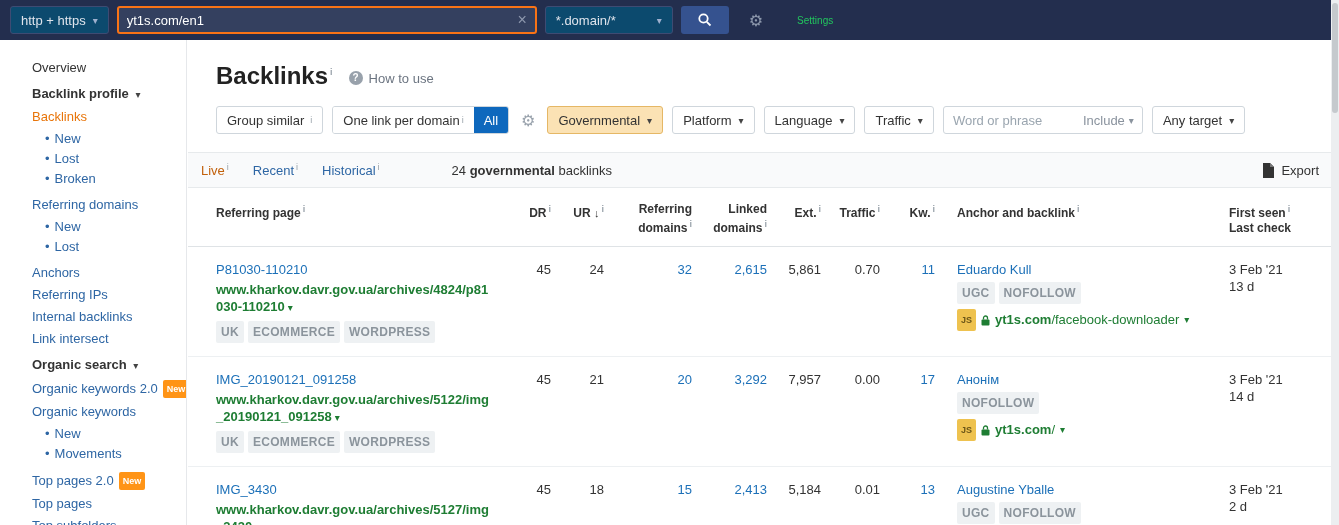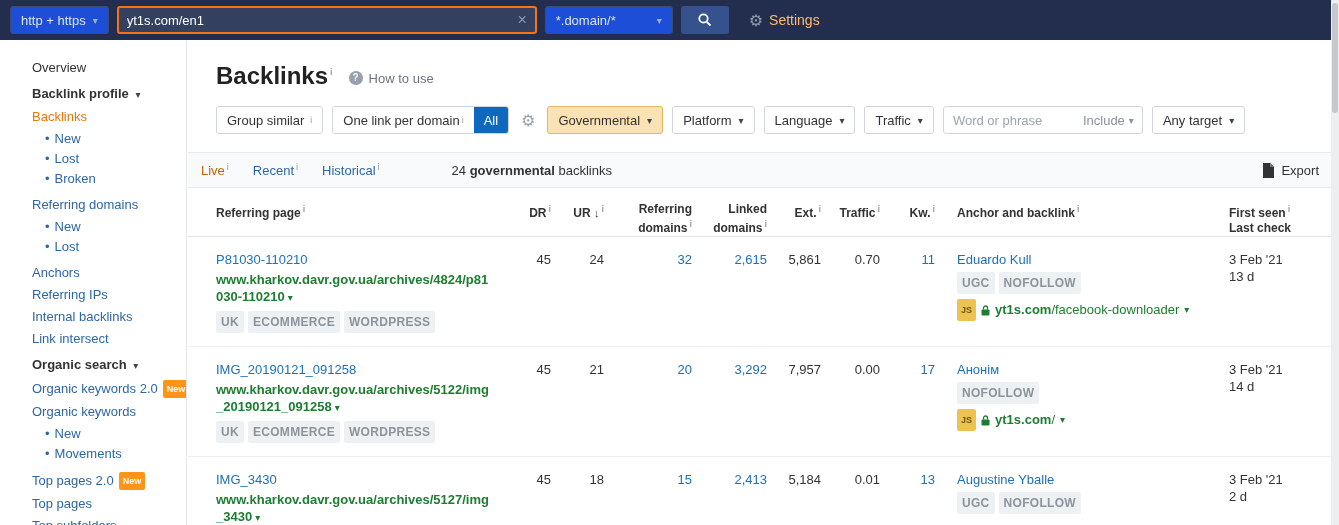--- a/index.html
+++ b/index.html
@@ -9,42 +9,42 @@
     font-size: 13px; color: #333; background: #fff; position: relative;
   }
   sup.info { font-size: 9px; color: #9aa3ab; margin-left: 2px; vertical-align: super; }
 
   
   .topbar {
     position: absolute; top: 0; left: 0; width: 1339px; height: 40px;
     background: #232e4e; display: flex; align-items: center; padding: 0 10px; gap: 8px;
   }
   .tb-drop {
-    background: #1d4ed8; border: 1px solid #3e4b73; border-radius: 3px;
+    background: #0c4a6e; border: 1px solid #3e4b73; border-radius: 3px;
     color: #dfe4ec; font-size: 13px; height: 28px; display: inline-flex;
     align-items: center; gap: 7px; padding: 0 10px; cursor: pointer; white-space: nowrap;
   }
   .tb-drop .caret { color: #9fb0cf; font-size: 10px; }
   .tb-search {
     width: 420px; height: 28px; background: #34405f; border: 2px solid #f97316;
     border-radius: 3px; display: flex; align-items: center; padding: 0 8px;
   }
   .tb-search input {
     flex: 1; background: transparent; border: none; outline: none;
     color: #fff; font-size: 13px; font-family: inherit;
   }
   .tb-clear { color: #8d97ad; font-size: 16px; line-height: 1; cursor: pointer; }
   .tb-mode { width: 128px; justify-content: space-between; }
   .tb-go {
     width: 48px; height: 28px; background: #35528f; border: none; border-radius: 3px;
     display: inline-flex; align-items: center; justify-content: center; cursor: pointer;
   }
   .tb-settings { display: inline-flex; align-items: center; gap: 6px; margin-left: 12px; cursor: pointer; }
   .tb-settings .gear { color: #8d98ac; font-size: 16px; }
-  .tb-settings .lbl { color: #fdba74; font-size: 14px; }
+  .tb-settings .lbl { color: #22c55e; font-size: 10px; margin-left: 28px; }
 
   
   .sidebar {
     position: absolute; top: 40px; left: 0; bottom: 0; width: 187px;
     border-right: 1px solid #e6e8eb; padding: 20px 0 0 32px; overflow: hidden; background: #fff;
   }
   .sb-item { line-height: 16px; margin-bottom: 6px; cursor: pointer; white-space: nowrap; }
   .sb-link { color: #2e66a4; }
   .sb-dark { color: #333; }
   .sb-section { color: #333; font-weight: bold; margin-top: 10px; }
@@ -101,21 +101,21 @@
   .tab-link { color: #2e66a4; }
   .count-text { margin-left: 48px; color: #333; }
   .count-text .b { font-weight: bold; }
   .export { margin-left: auto; display: inline-flex; align-items: center; gap: 6px; cursor: pointer; color: #333; }
 
   
   .tgrid {
     display: grid; padding: 0 20px 0 28px;
     grid-template-columns: 288px 47px 53px 88px 75px 54px 59px 55px 1fr 104px;
   }
-  .thead { padding-top: 14px; border-bottom: 1px solid #dfe3e6; }
+  .thead { padding-top: 14px; padding-bottom: 10px; border-bottom: 1px solid #dfe3e6; }
   .th { font-size: 12px; font-weight: bold; color: #333; line-height: 15px; }
   .num { text-align: right; }
   .col-anchor { padding-left: 22px; }
   .col-seen { padding-left: 14px; }
   .sort { font-size: 11px; color: #333; }
 
   .trow { padding-top: 14px; padding-bottom: 13px; border-bottom: 1px solid #edf0f2; }
   .trow > div { line-height: 18px; }
   a { text-decoration: none; }
   .blue-link { color: #1c70b8; cursor: pointer; }

